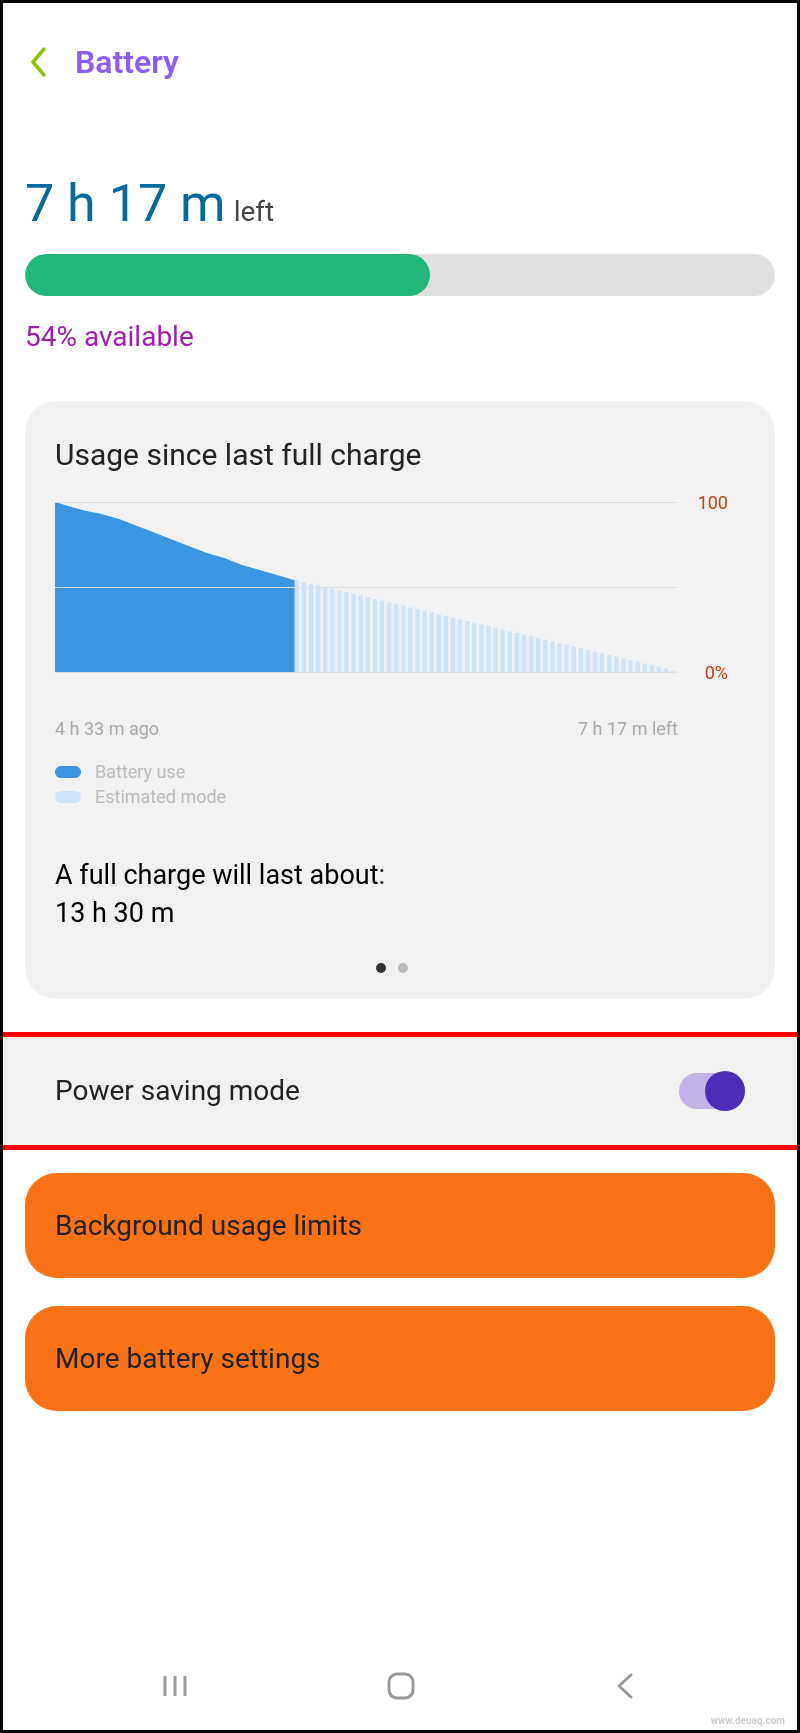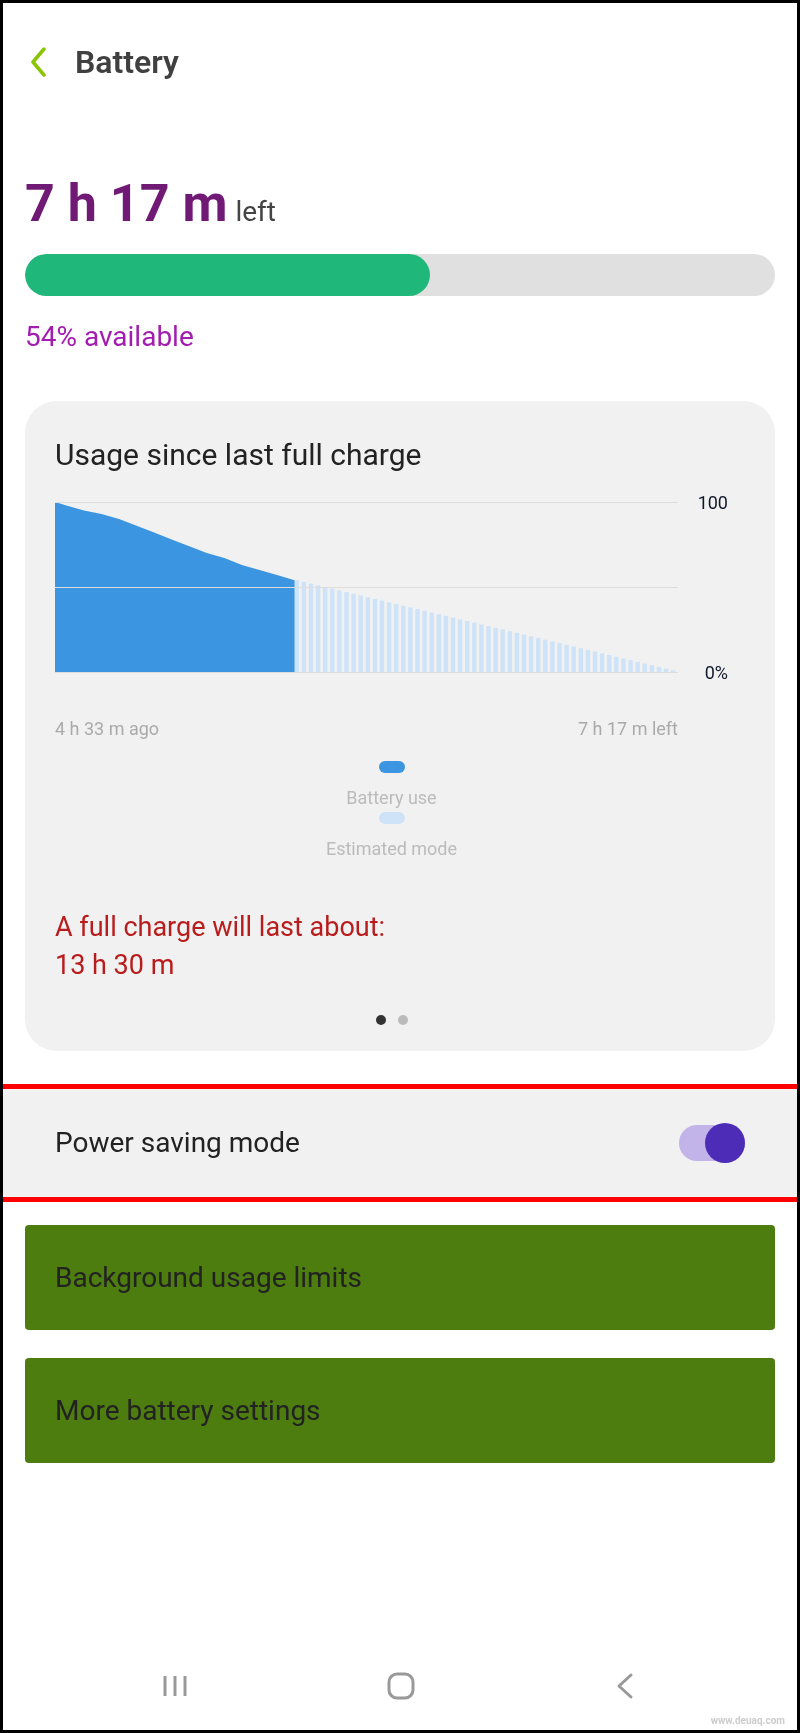--- a/index.html
+++ b/index.html
@@ -20,34 +20,34 @@
     .back-icon {
       width: 28px;
       height: 28px;
       display: flex;
       align-items: center;
       justify-content: center;
       cursor: pointer;
     }
     .back-icon svg { width: 20px; height: 30px; }
     .title {
-      color: #404040;
+      color: #8b5cf6;
       font-size: 32px;
       font-weight: 600;
     }
     .time-left-row {
       display: flex;
       align-items: baseline;
       gap: 8px;
       margin-top: 60px;
     }
     .time-left {
       font-size: 52px;
-      font-weight: 700;
-      color: #701a75;
+      font-weight: 400;
+      color: #0369a1;
     }
     .time-left-suffix {
       font-size: 28px;
       color: #444;
     }
     .prog-track {
       margin-top: 20px;
       width: 100%;
       height: 42px;
       border-radius: 21px;
@@ -84,71 +84,70 @@
       position: absolute;
       left: 0;
       right: 50px;
       height: 1px;
       background: #ddd;
     }
     .y-tick {
       position: absolute;
       right: 0;
       font-size: 18px;
-      color: #0f172a;
+      color: #c2410c;
       transform: translateY(-50%);
     }
     .chart-svg { width: calc(100% - 50px); height: 170px; display: block; }
     .x-labels {
       display: flex;
       justify-content: space-between;
       width: calc(100% - 50px);
       margin-top: 8px;
       font-size: 18px;
       color: #aaa;
       align-items: center;
     }
     .legend { margin-top: 22px; }
     .legend-row {
       display: flex;
       align-items: center;
       gap: 14px;
       font-size: 18px;
       color: #bbb;
       margin-bottom: 4px;
-      flex-direction: column;
     }
     .legend-swatch {
       width: 26px;
       height: 12px;
       border-radius: 6px;
     }
     .full-charge-text {
       margin-top: 50px;
       font-size: 27px;
-      color: #b91c1c;
+      color: #000000;
       line-height: 1.4;
     }
     .pager {
       display: flex;
       justify-content: center;
       gap: 12px;
       margin-top: 30px;
     }
     .dot {
       width: 10px;
       height: 10px;
       border-radius: 50%;
     }
     .dot.active { background: #333; }
     .dot.inactive { background: #bbb; }
     .settings-group { margin-top: 38px; }
     .setting-row {
-      background: #4d7c0f;
-      border-radius: 4px;
+      background: #f97316;
+      border-radius: 32px;
       padding: 36px 30px;
       margin-bottom: 28px;
       display: flex;
       align-items: center;
       justify-content: space-between;
       font-size: 28px;
       color: #222;
       cursor: pointer;
     }
     .setting-row.highlighted {

